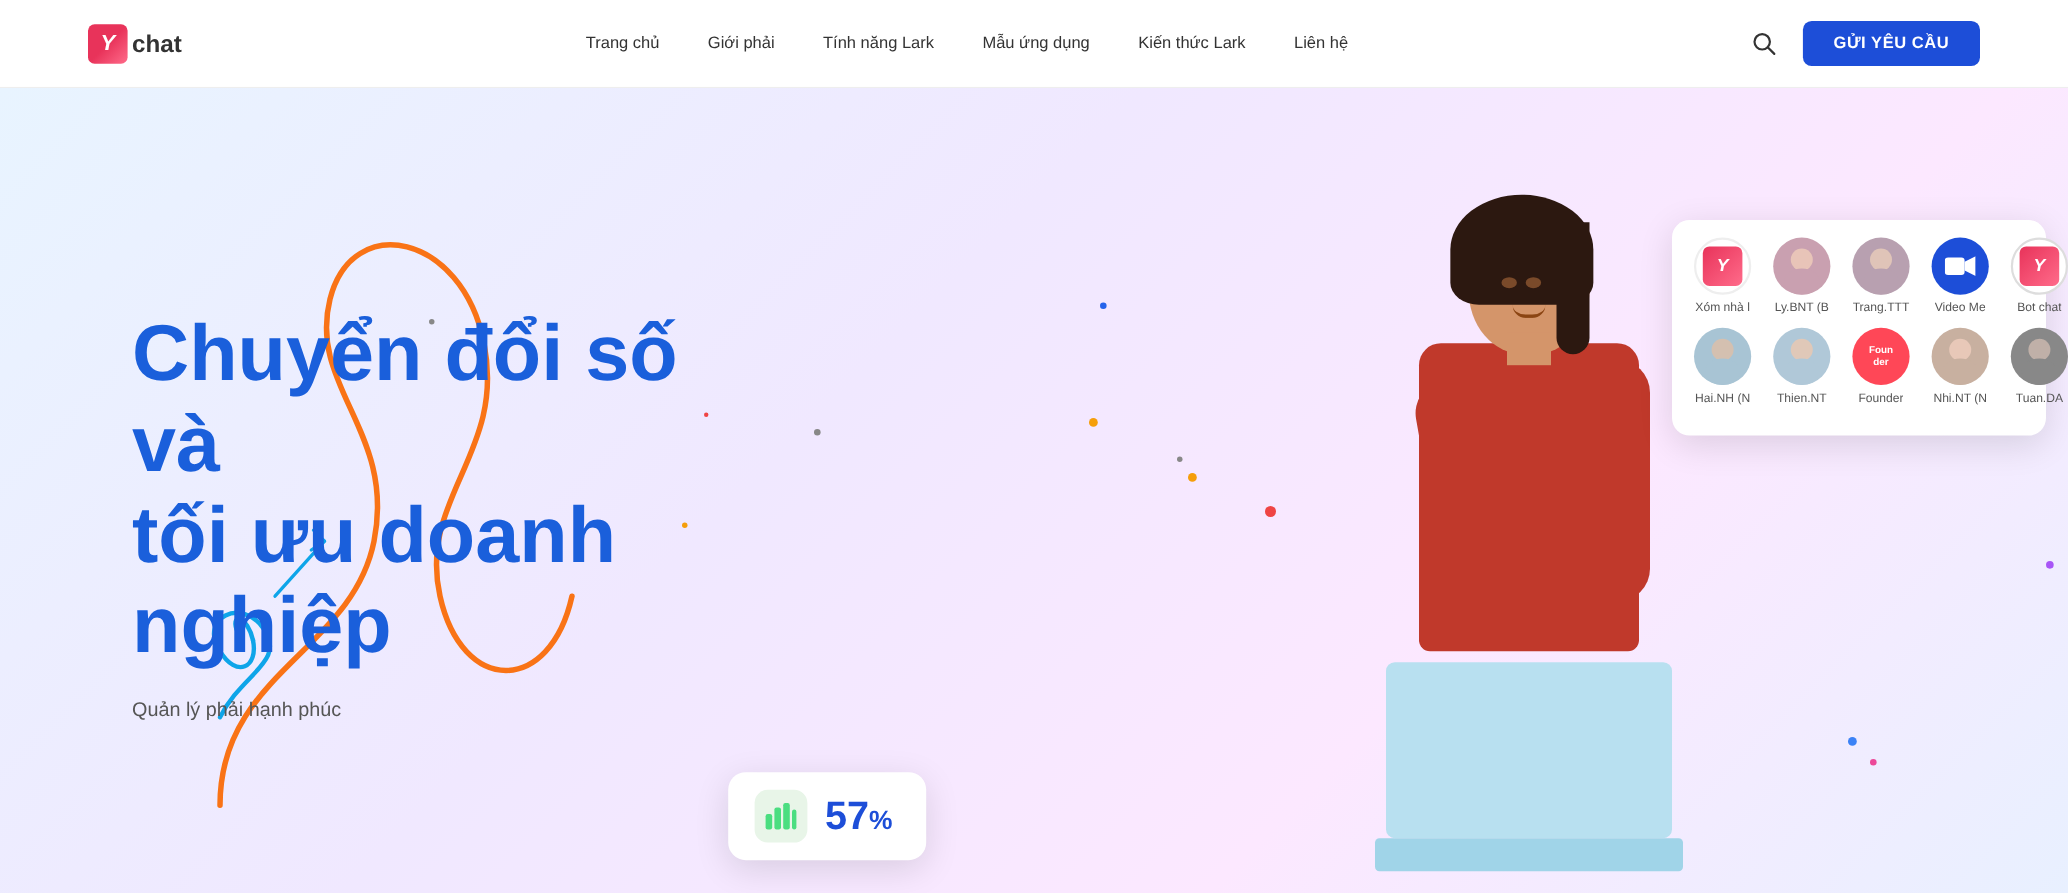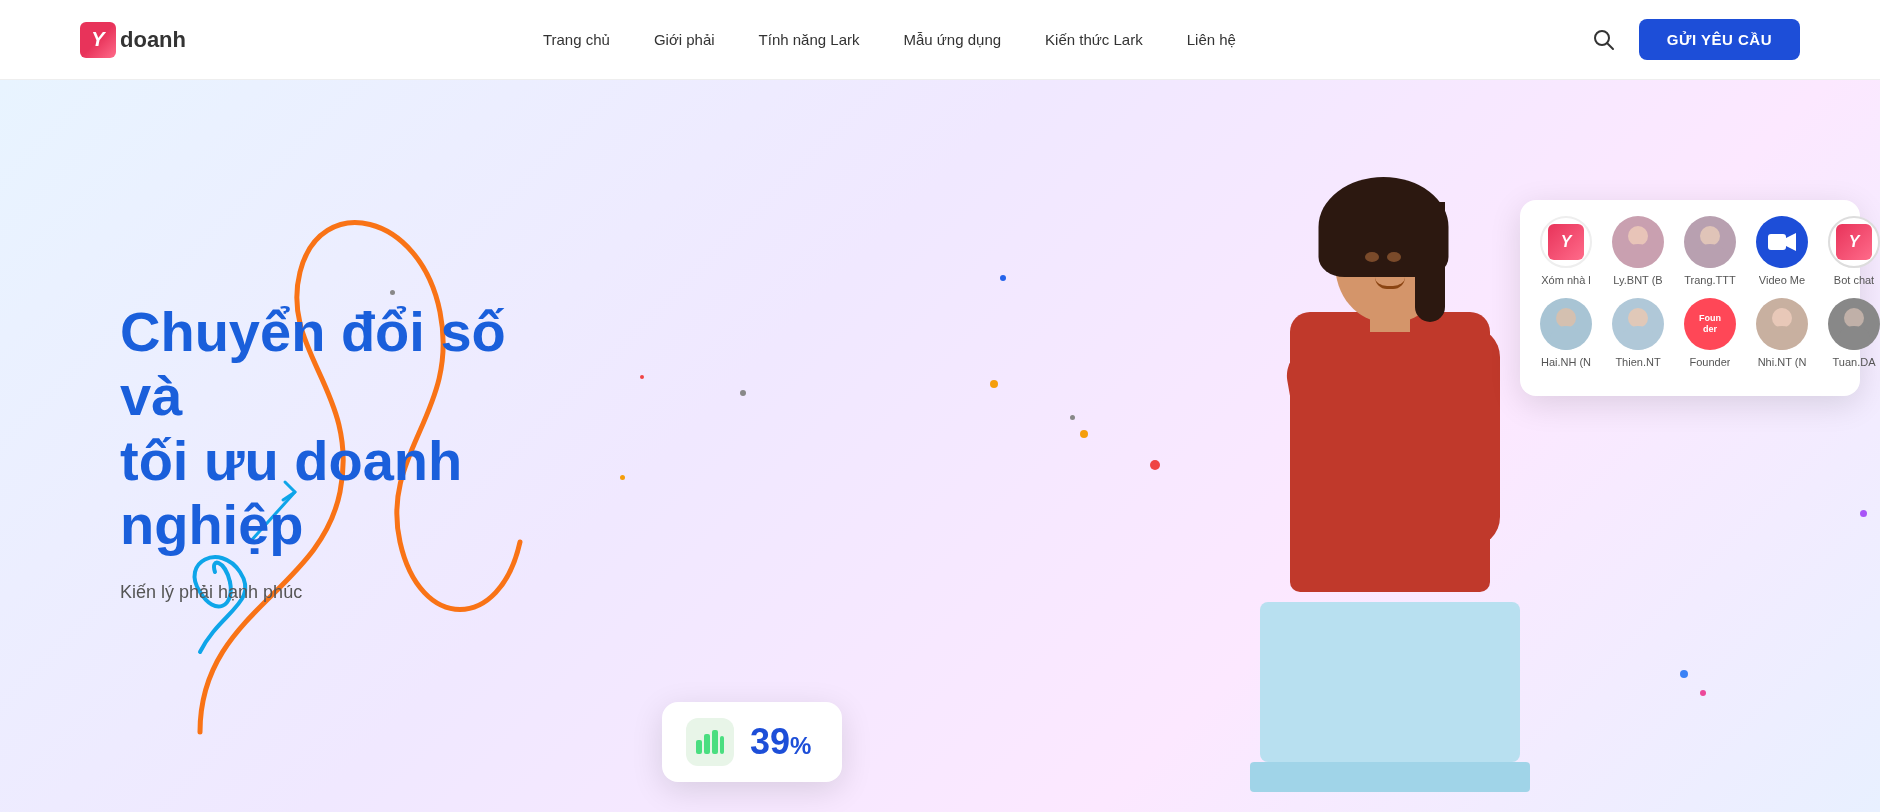--- a/index.html
+++ b/index.html
@@ -94,26 +94,25 @@
       border-radius: 50%;
     }
 
     .hero-content {
       position: absolute;
       left: 120px;
       top: 200px;
       z-index: 10;
     }
     .hero-title {
-      font-size: 56px;
+      font-size: 72px;
       font-weight: 800;
       color: #1a5fdb;
       line-height: 1.15;
       max-width: 500px;
-      margin-top: 20px;
     }
     .hero-subtitle {
       margin-top: 24px;
       font-size: 18px;
       color: #555;
       font-weight: 400;
     }
 
     
     .contact-panel {
@@ -224,21 +223,21 @@
     }
   </style>
 </head>
 <body>
 
 <header class="header">
   <div class="logo">
     <div class="logo-icon">
       <span>Y</span>
     </div>
-    <span class="logo-text">doanh</span>
+    <span class="logo-text">chat</span>
   </div>
 
   <nav>
     <a href="#">Trang chủ</a>
     <a href="#">Giới phải</a>
     <a href="#">Tính năng Lark</a>
     <a href="#">Mẫu ứng dụng</a>
     <a href="#">Kiến thức Lark</a>
     <a href="#">Liên hệ</a>
   </nav>
@@ -272,21 +271,21 @@
       <div class="dot" style="left: 1860px; top: 430px; width: 7px; height: 7px; background: rgb(168, 85, 247);"></div>
     </div>
 
   <div class="hero-content">
     <h1 class="hero-title">
       <span>Chuyển đổi số</span><br>
       <span>và</span><br>
       <span>tối ưu doanh</span><br>
       <span>nghiệp</span>
     </h1>
-    <p class="hero-subtitle">Kiến lý phải hạnh phúc</p>
+    <p class="hero-subtitle">Quản lý phải hạnh phúc</p>
   </div>
 
   <svg class="curves-svg" width="700" height="700" viewBox="0 0 700 700" fill="none" style="position:absolute; right:150px; bottom:0; z-index:3;">
 
     <path d="M 200 620 C 200 500 320 480 340 380 C 360 280 280 240 300 160 C 320 80 420 100 440 200 C 460 300 380 340 400 430 C 420 520 500 520 520 430" stroke="#f97316" stroke-width="5" fill="none" stroke-linecap="round"></path>
 
     <path d="M 200 540 C 220 500 260 490 240 460 C 220 430 180 450 200 480 C 215 505 235 495 230 470" stroke="#0ea5e9" stroke-width="4" fill="none" stroke-linecap="round"></path>
     <path d="M 230 470 C 225 448 210 445 215 460" stroke="#0ea5e9" stroke-width="4" fill="none" stroke-linecap="round"></path>
 
     <path d="M 250 430 L 295 380" stroke="#0ea5e9" stroke-width="3" stroke-linecap="round"></path>
@@ -420,17 +419,17 @@
   <div class="stats-card" style="position:absolute; bottom:30px; left:680px; z-index:20;">
     <div class="stats-icon">
       <svg width="32" height="32" viewBox="0 0 32 32">
           <rect x="2" y="14" width="6" height="14" rx="2" fill="#4ade80"></rect>
           <rect x="10" y="8" width="6" height="20" rx="2" fill="#4ade80"></rect>
           <rect x="18" y="4" width="6" height="24" rx="2" fill="#4ade80"></rect>
           <rect x="26" y="10" width="4" height="18" rx="2" fill="#4ade80"></rect>
         </svg>
     </div>
     <div>
-      <span class="stats-num">39</span><span class="stats-percent">%</span>
+      <span class="stats-num">57</span><span class="stats-percent">%</span>
     </div>
   </div>
 
 </section>
 
 </body></html>

